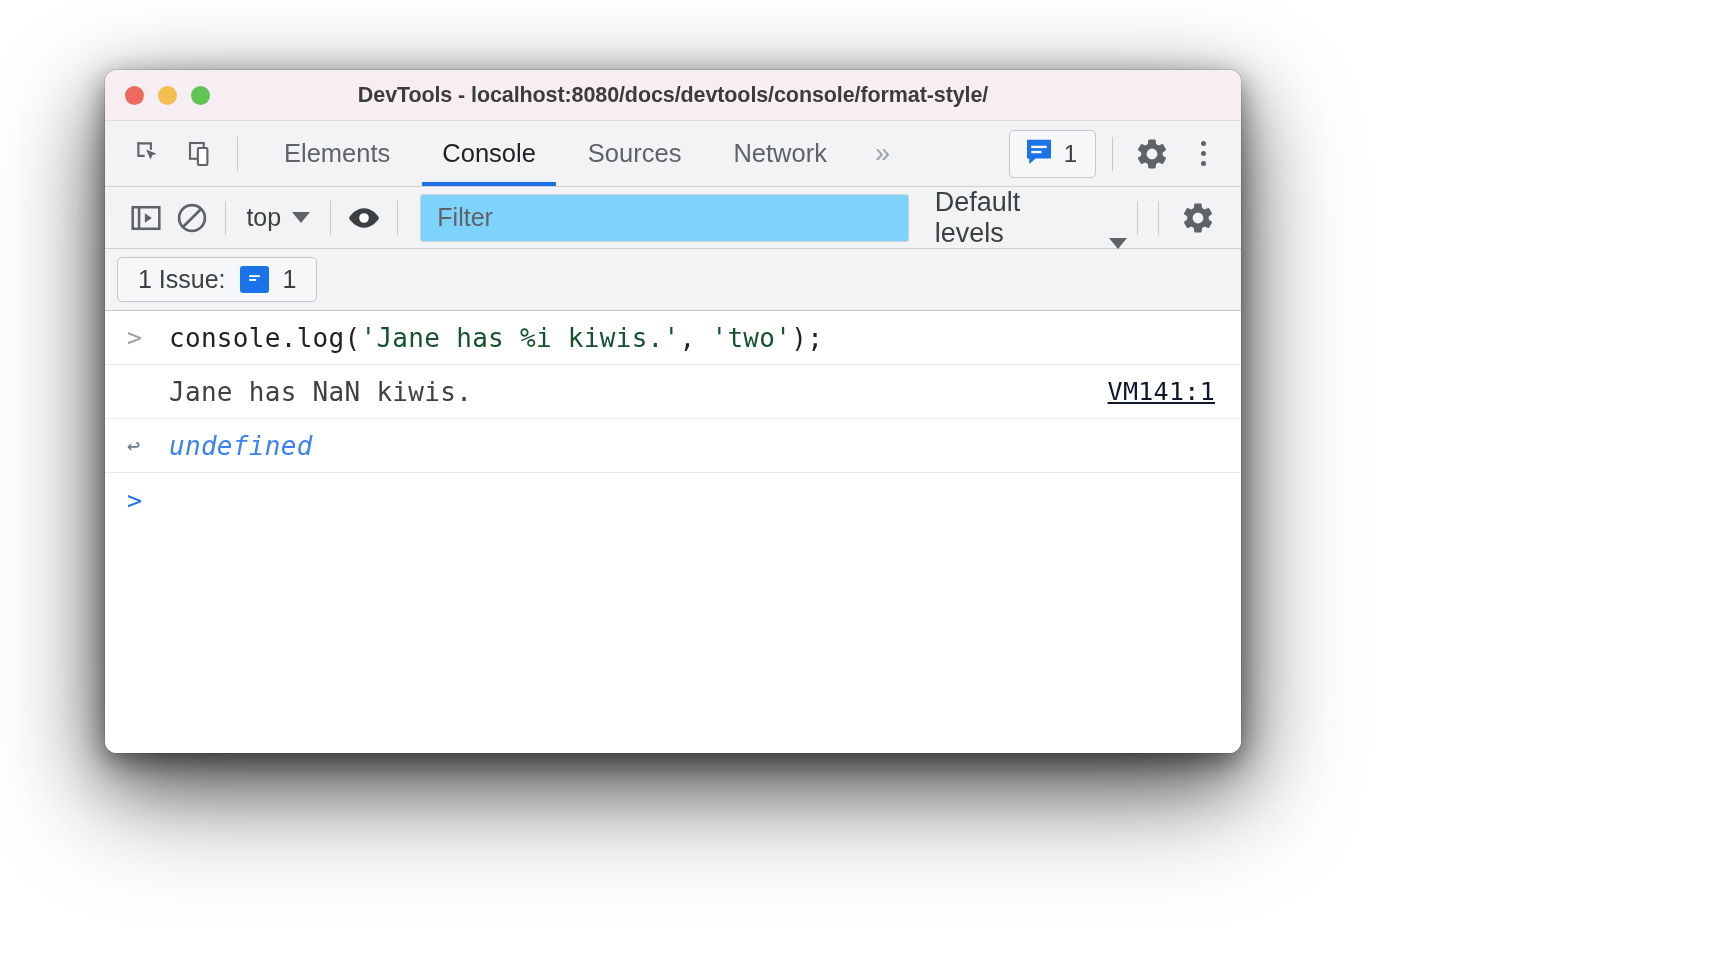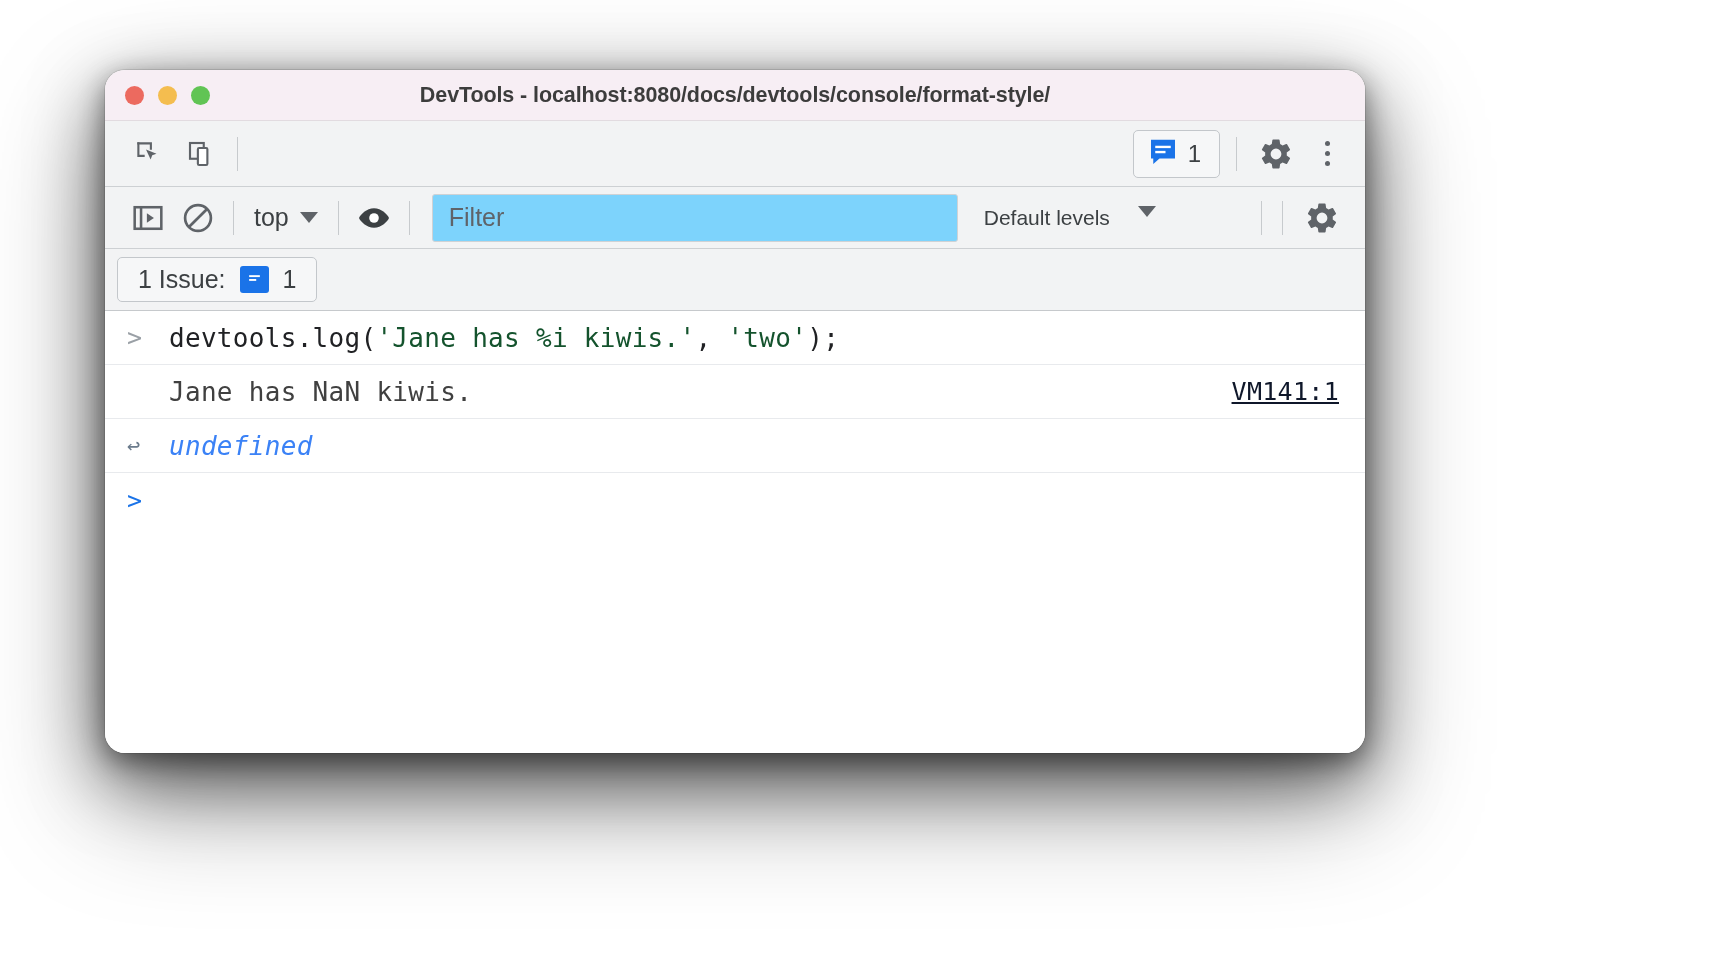--- a/index.html
+++ b/index.html
@@ -15,23 +15,23 @@
     width: 1722px;
     height: 974px;
     background: #ffffff;
   }
 
   
   .window {
     position: absolute;
     left: 105px;
     top: 70px;
-    width: 1260px;
+    width: 1136px;
     height: 683px;
-    border-radius: 20px;
+    border-radius: 12px;
     background: #ffffff;
     overflow: hidden;
     box-shadow:
       0 0 0 1px rgba(0,0,0,0.10),
       0 8px 26px rgba(0,0,0,0.42),
       0 26px 70px rgba(0,0,0,0.52),
       0 44px 120px rgba(0,0,0,0.40);
   }
 
   
@@ -159,22 +159,22 @@
     background: #7dd3fc;
     border: 1px solid #cfd2d5;
     border-radius: 3px;
     margin-left: 12px;
     display: flex; align-items: center;
     padding: 0 16px;
     font-size: 25px;
     color: #5f6368;
   }
   .levels {
-    display: flex; align-items: flex-start; gap: 28px;
-    font-size: 21px; color: #3c4043;
+    display: flex; align-items: flex-end; gap: 28px;
+    font-size: 27px; color: #3c4043;
     margin-left: 26px;
   }
   .ctoolbar-right { margin-left: auto; display: flex; align-items: center; padding-right: 14px; }
 
   
   .issuesbar {
     height: 62px;
     background: #f2f3f4;
     border-bottom: 1px solid #c6c9cc;
     display: flex; align-items: center;
@@ -261,20 +261,35 @@
         </svg>
       </div>
       <div class="icon-btn">
         <svg width="30" height="30" viewBox="0 0 24 24">
           <rect x="3.2" y="3.2" width="11" height="12.6" fill="none" stroke="#5f6368" stroke-width="1.7"></rect>
           <rect x="9.5" y="7.2" width="7.6" height="13.6" rx="1" fill="#ffffff" stroke="#5f6368" stroke-width="1.7"></rect>
         </svg>
       </div>
       <div class="vdiv"></div>
 
+      <div class="tabs">
+        <div class="tab">
+          <span>Elements</span>
+        </div>
+        <div class="tab active">
+          <span>Console</span>
+        </div>
+        <div class="tab">
+          <span>Sources</span>
+        </div>
+        <div class="tab">
+          <span>Network</span>
+        </div>
+        <div class="more-tabs">»</div>
+      </div>
 
       <div class="tabbar-right">
         <div class="issues-chip">
           <span>
             <svg width="30" height="28" viewBox="0 0 24 22">
               <path d="M2.4 1.2h19.2v15H9.2l-5 4.4v-4.4H2.4z" fill="#1a73e8"></path>
               <rect x="5.8" y="6.0" width="12.4" height="1.9" fill="#ffffff"></rect>
               <rect x="5.8" y="10.1" width="8.2" height="1.9" fill="#ffffff"></rect>
             </svg>
           </span>
@@ -350,21 +365,21 @@
           </svg>
         </span>
         <span class="count">1</span>
       </div>
     </div>
 
     <div class="console-body">
 
       <div class="row">
         <div class="gutter prompt">&gt;</div>
-        <div class="code"><span>devtools.log(</span><span class="str">'Jane has %i kiwis.'</span><span>, </span><span class="str">'two'</span><span>);</span></div>
+        <div class="code"><span>console.log(</span><span class="str">'Jane has %i kiwis.'</span><span>, </span><span class="str">'two'</span><span>);</span></div>
       </div>
 
       <div class="row">
         <div class="gutter"></div>
         <div class="out">Jane has NaN kiwis.</div>
         <a class="vmlink">VM141:1</a>
       </div>
 
       <div class="row">
         <div class="gutter ret">↩</div>

